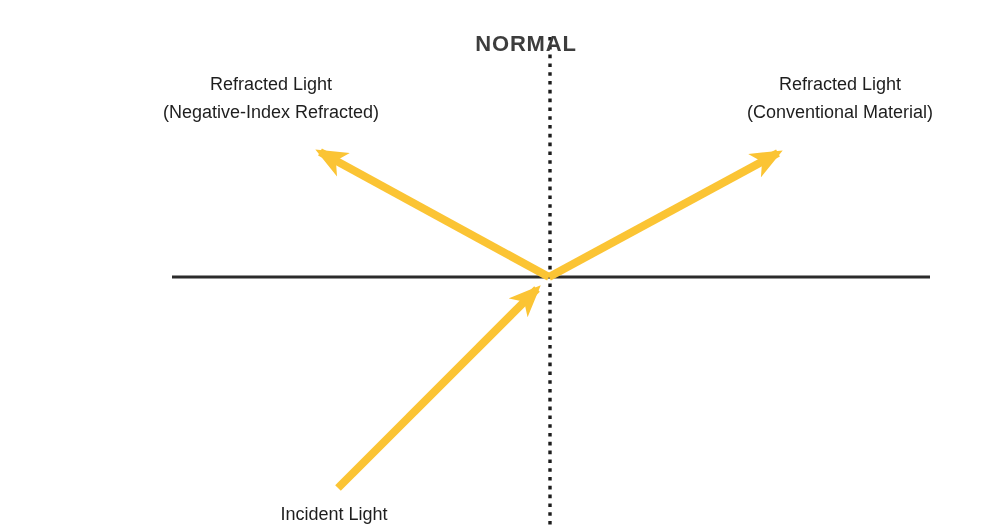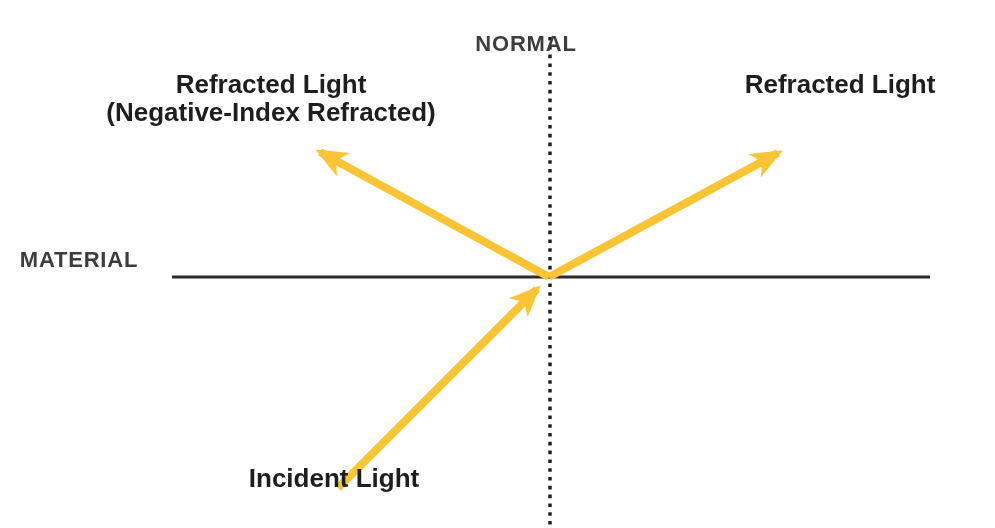--- a/index.html
+++ b/index.html
@@ -40,22 +40,22 @@
   #arrowhead path {
     fill: var(--c-ray, #fbc434);
     stroke: none;
   }
   .label {
     position: absolute;
     transform: translateX(-50%);
     text-align: center;
     white-space: nowrap;
     color: var(--c-label, #1e1e1e);
-    font-size: 26px;
-    font-weight: 700;
+    font-size: 18px;
+    font-weight: 400;
     line-height: 28px;
   }
   .heading {
     color: var(--c-heading, #3d3d3d);
     font-weight: 700;
     font-size: 22px;
     letter-spacing: 0.8px;
     line-height: 30px;
   }
 </style>
@@ -80,29 +80,29 @@
     <line class="ray" x1="549" y1="277" x2="320" y2="152" marker-end="url(#arrowhead)"></line>
 
     <line class="ray" x1="549" y1="277" x2="778" y2="153" marker-end="url(#arrowhead)"></line>
   </svg>
 
   <div class="label heading" style="left:526px; top:1px;margin-top:28px;">
     <div>NORMAL</div>
   </div>
 
   <div class="label heading" style="left:79px; top:245px;">
-    <div>MATERIAL</div>
   </div>
 
   <div class="label" style="left:271px; top:70px;">
     <div>Refracted Light</div>
     <div>(Negative-Index Refracted)</div>
   </div>
 
   <div class="label" style="left:840px; top:70px;">
     <div>Refracted Light</div>
+    <div>(Conventional Material)</div>
   </div>
 
-  <div class="label" style="left:334px; top:464px;text-align:right;">
+  <div class="label" style="left:334px; top:500px;text-align:right;">
     <div>Incident Light</div>
   </div>
 
 </div>
 
 </body></html>

